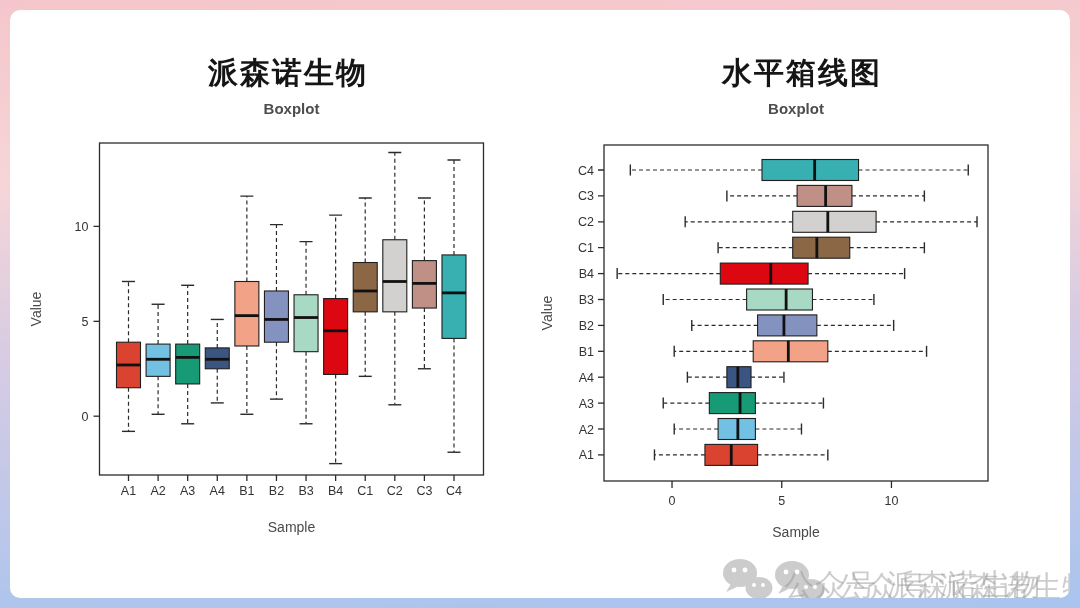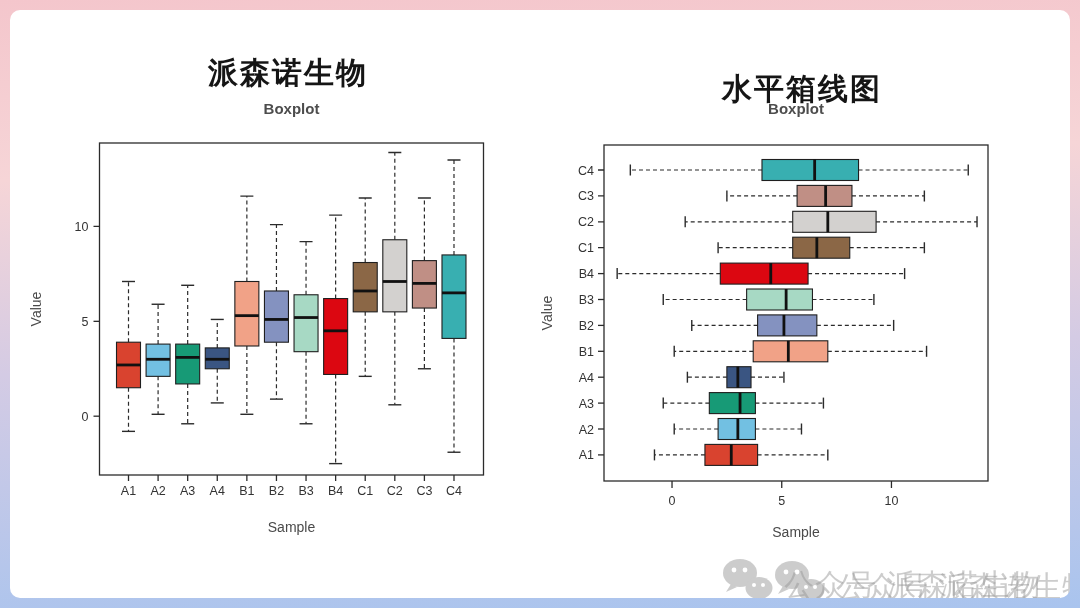--- a/index.html
+++ b/index.html
@@ -15,21 +15,21 @@
   .card{
     position:absolute;left:10px;top:10px;width:1060px;height:588px;
     background:#ffffff;border-radius:10px;overflow:hidden;
   }
   .heading{
     position:absolute;top:44px;height:38px;line-height:38px;
     font-size:30px;font-weight:bold;color:#151515;text-align:center;
     letter-spacing:2px;
   }
   #head-left{left:18px;width:520px;}
-  #head-right{left:548px;width:488px;margin-top:16px;}
+  #head-right{left:548px;width:488px;}
   svg.chart{position:absolute;left:0;top:0;}
   .t-sub{font-size:15px;font-weight:bold;fill:#4d4d4d;}
   .t-tick{font-size:12.5px;fill:#333333;}
   .t-cat{font-size:12.5px;fill:#333333;}
   .t-ax{font-size:14px;fill:#4a4a4a;}
   .wm-layer{position:absolute;left:0;top:16px;width:1060px;height:588px;pointer-events:none;}
   .wm-copy{position:absolute;display:flex;align-items:flex-start;gap:10px;opacity:.5;}
   .wm-text{
     font-size:30px;color:#9a9a9a;letter-spacing:1px;white-space:nowrap;margin-top:7px;
   }

